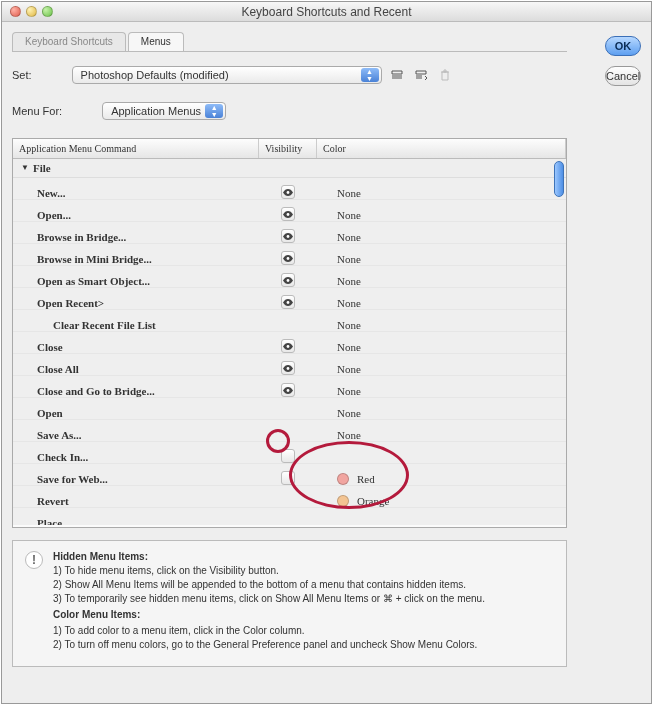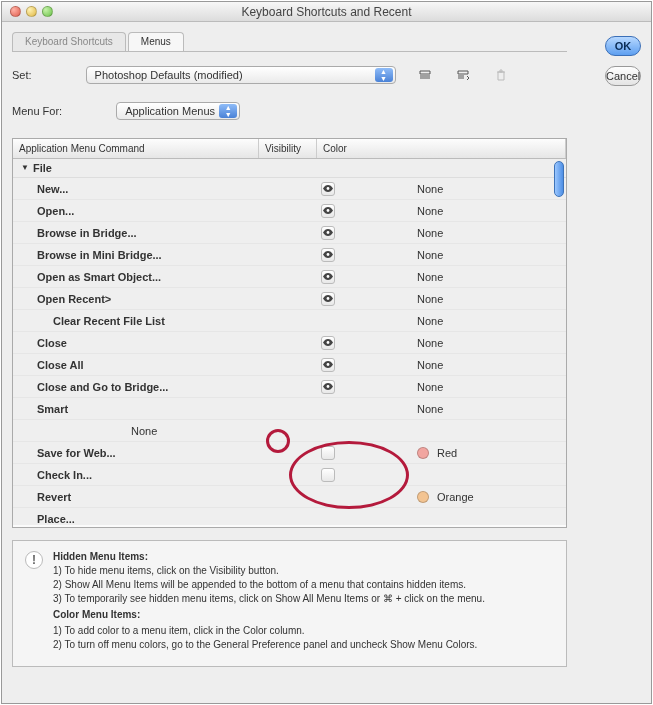--- a/index.html
+++ b/index.html
@@ -76,21 +76,21 @@
     border-radius: 4px 4px 0 0;
     margin-right: 2px;
     background: #e8e8e8;
     color: #888;
     cursor: pointer;
   }
   .tab.active { background: #f7f7f7; color: #333; }
   .form-row {
     display: flex;
     align-items: center;
-    gap: 20px;
+    gap: 6px;
     margin-bottom: 18px;
   }
   .form-label { font-size: 11px; }
   .select {
     background: linear-gradient(#ffffff, #eaeaea);
     border: 1px solid #aaa;
     border-radius: 4px;
     padding: 2px 24px 2px 8px;
     font-size: 11px;
     position: relative;
@@ -111,20 +111,21 @@
     display: inline-flex; align-items: center; justify-content: center;
     color: #555; font-size: 13px;
     cursor: pointer;
   }
   .toolbar-icon.disabled { color: #bbb; cursor: default; }
   .grid-wrap {
     border: 1px solid #aaa;
     background: #fbfbfb;
     height: 390px;
     position: relative;
+    font-family: Liberation Serif, serif;
   }
   .grid-header {
     display: flex;
     background: linear-gradient(#fdfdfd, #e6e6e6);
     border-bottom: 1px solid #bbb;
     font-size: 10px;
     color: #333;
   }
   .gh { padding: 4px 6px; border-right: 1px solid #ccc; }
   .c-cmd { width: 246px; }
@@ -137,25 +138,24 @@
   .section-row {
     display: flex; align-items: center;
     background: #eeeeee;
     border-bottom: 1px solid #ddd;
     padding: 3px 8px;
     font-size: 11px;
     font-weight: bold;
   }
   .triangle { display:inline-block; margin-right:4px; font-size:8px; color:#333; transform: translateY(-1px); }
   .row {
-    display: flex; align-items: center;
+    display: flex; align-items: flex-end;
     border-bottom: 1px solid #e6e6e6;
     background: #efefef;
     height: 22px;
-    gap: 40px;
   }
   .row .cell-cmd {
     width: 246px;
     padding-left: 24px;
     font-size: 11px;
     font-weight: bold;
     white-space: nowrap;
     overflow: hidden;
   }
   .row .cell-cmd.indent { padding-left: 40px; }
@@ -434,49 +434,50 @@
                       <circle cx="6" cy="3.5" r="1.4" fill="#fff"></circle>
                     </svg>
                   </span>
                 </div>
               </div>
               <div class="cell-col">
                 <span>None</span>
               </div>
             </div>
             <div class="row">
-              <div class="cell-cmd">Smart</div>
+              <div class="cell-cmd">Open</div>
               <div class="cell-vis"></div>
               <div class="cell-col">
                 <span>None</span>
               </div>
             </div>
             <div class="row">
+              <div class="cell-cmd">Save As...</div>
               <div class="cell-vis"></div>
               <div class="cell-col">
                 <span>None</span>
+              </div>
+            </div>
+            <div class="row">
+              <div class="cell-cmd">Check In...</div>
+              <div class="cell-vis">
+                <div class="vis-check"></div>
+              </div>
+              <div class="cell-col">
+                <span></span>
               </div>
             </div>
             <div class="row">
               <div class="cell-cmd">Save for Web...</div>
               <div class="cell-vis">
                 <div class="vis-check"></div>
               </div>
               <div class="cell-col">
                 <span class="swatch red"></span>
                 <span>Red</span>
-              </div>
-            </div>
-            <div class="row">
-              <div class="cell-cmd">Check In...</div>
-              <div class="cell-vis">
-                <div class="vis-check"></div>
-              </div>
-              <div class="cell-col">
-                <span></span>
               </div>
             </div>
             <div class="row">
               <div class="cell-cmd">Revert</div>
               <div class="cell-vis"></div>
               <div class="cell-col">
                 <span class="swatch orange"></span>
                 <span>Orange</span>
               </div>
             </div>

